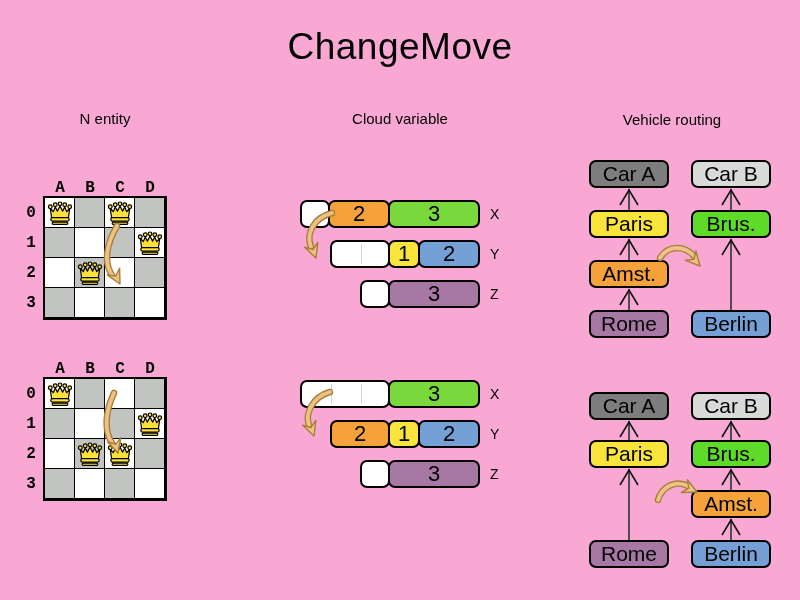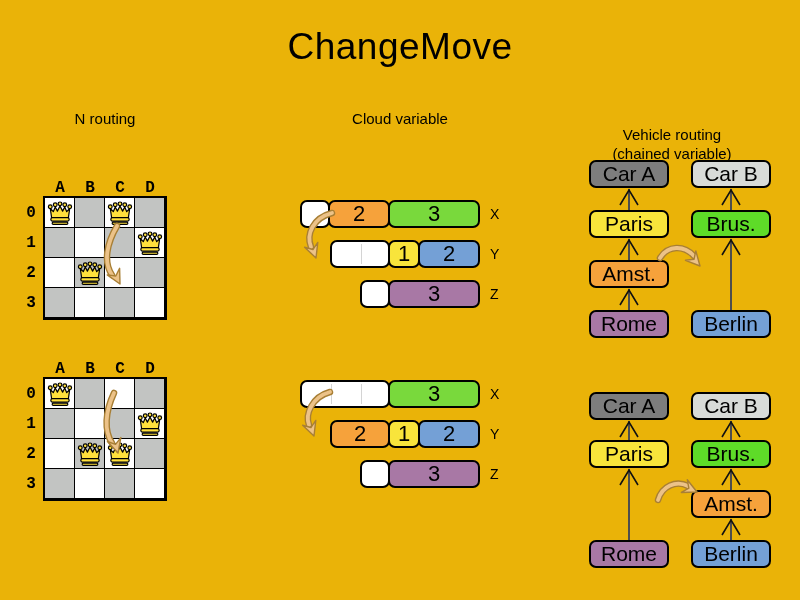--- a/index.html
+++ b/index.html
@@ -1,32 +1,32 @@
 <!DOCTYPE html>
 <html><head>
 <meta charset="utf-8">
 <style>
   html,body { margin:0; padding:0; background:#ffffff; }
   .page {
-    position:relative; width:800px; height:600px; background:#eab308;
+    position:relative; width:800px; height:600px; background:#f9a8d4;
     font-family:"Liberation Sans","DejaVu Sans",sans-serif; color:#000;
     overflow:hidden;
   }
   .title {
     position:absolute; top:26px; left:0; width:800px; text-align:center;
     font-size:37px; letter-spacing:0.5px;
   }
   .subtitle {
     position:absolute; top:69px; left:0; width:800px; text-align:center;
     font-size:13px; color:#1a1a1a;
   }
   .col-header { position:absolute; font-size:15px; text-align:center; }
   #hdr-nqueens  { left:25px;  top:110px; width:160px; }
   #hdr-cloud    { left:320px; top:110px; width:160px; }
-  #hdr-vehicle  { left:582px; top:110px; width:180px; line-height:19px;margin-top:15px; }
+  #hdr-vehicle  { left:582px; top:110px; width:180px; line-height:19px; }
 
   .board-frame { position:absolute; border:2px solid #000; box-sizing:content-box; }
   .cell { position:absolute; width:30px; height:30px; box-sizing:border-box;
           border-right:1px solid #000; border-bottom:1px solid #000; }
   .queen { position:absolute; width:28px; height:28px; }
   .board-col-label, .board-row-label {
     position:absolute; font-family:"Liberation Mono","DejaVu Sans Mono",monospace;
     font-weight:bold; font-size:16px; text-align:center; color:#000;
   }
 
@@ -48,25 +48,24 @@
 
   #overlay { position:absolute; left:0; top:0; width:800px; height:600px;
              pointer-events:none; z-index:5; }
 </style>
 </head>
 <body>
 
 <div class="page">
   <div class="title">ChangeMove</div>
 
-  <div class="col-header" id="hdr-nqueens">N routing</div>
+  <div class="col-header" id="hdr-nqueens">N entity</div>
   <div class="col-header" id="hdr-cloud">Cloud variable</div>
   <div class="col-header" id="hdr-vehicle">
     <div>Vehicle routing</div>
-    <div>(chained variable)</div>
   </div>
 
   <div id="content">
       <div class="board-frame" style="left: 43px; top: 196px; width: 120px; height: 120px;">
         <div class="cell" style="left: 0px; top: 0px; background: rgb(255, 255, 255);"></div>
         <div class="cell" style="left: 30px; top: 0px; background: rgb(194, 196, 194);"></div>
         <div class="cell" style="left: 60px; top: 0px; background: rgb(255, 255, 255);"></div>
         <div class="cell" style="left: 90px; top: 0px; background: rgb(194, 196, 194);"></div>
         <div class="cell" style="left: 0px; top: 30px; background: rgb(194, 196, 194);"></div>
         <div class="cell" style="left: 30px; top: 30px; background: rgb(255, 255, 255);"></div>

